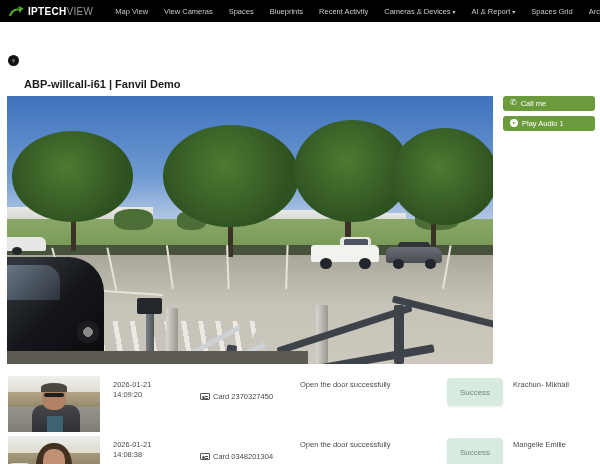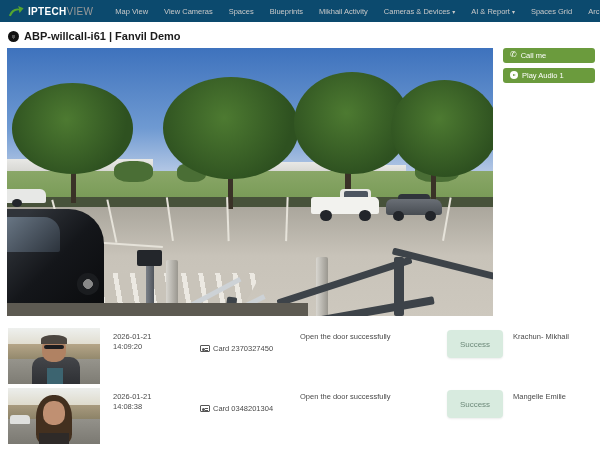--- a/index.html
+++ b/index.html
@@ -1,33 +1,33 @@
 <!DOCTYPE html>
 <html><head>
 <meta charset="utf-8">
 <style>
   * { margin:0; padding:0; box-sizing:border-box; }
   html,body { width:600px; height:464px; background:#fff; overflow:hidden;
     font-family:"Liberation Sans", sans-serif; }
 
   
-  .navbar { height:22px; background:#0c4a6e; display:flex; align-items:center; padding:0 8px; }
+  .navbar { height:22px; background:#000000; display:flex; align-items:center; padding:0 8px; }
   .brand { display:flex; align-items:center; margin-right:14px; }
   .brand svg { margin-right:4px; }
   .brand-bold { color:#fff; font-weight:bold; font-size:10px; letter-spacing:.3px; }
   .brand-light { color:#9a9a9a; font-weight:normal; font-size:10px; letter-spacing:.3px; }
   .nav-items { display:flex; align-items:center; flex:1; }
   .nav-item { color:#c9c9c9; font-size:7.5px; padding:0 8px; cursor:pointer; white-space:nowrap; }
   .nav-item .caret { font-size:6px; margin-left:2px; color:#c9c9c9; }
   .avatar { width:14px; height:14px; position:relative; margin-left:auto; cursor:pointer; }
 
   
   .titlebar { display:flex; align-items:center; padding:8px 8px 6px 8px; }
   .cam-dot { width:11px; height:11px; border-radius:50%; background:radial-gradient(circle at 50% 50%, #555 0 2px, #111 2px); margin-right:5px; }
-  .page-title { font-size:11px; font-weight:bold; color:#1b1b1b; }
+  .page-title { font-size:11px; font-weight:bold; color:#1b1b1b;margin-top:48px; }
 
   
   .main { display:flex; padding:0 5px 0 7px; }
   .video { position:relative; width:486px; height:268px; overflow:hidden; background:#b9b3a9; flex:none; }
   .actions { width:94px; margin-left:10px; display:flex; flex-direction:column; gap:5.5px; }
   .btn { height:14.5px; background:#6b9b3d; border:none; border-radius:3px; color:#fff;
     font-size:7.5px; font-family:"Liberation Sans",sans-serif; display:flex; align-items:center;
     padding:0 0 0 7px; cursor:pointer; text-align:left; }
   .btn .bicon { margin-right:4px; display:inline-flex; align-items:center; }
   .door-i { width:6px; height:8px; border:1px solid #fff; border-radius:1px; position:relative; }
@@ -108,21 +108,21 @@
       <path fill="#55a630" d="M1 13 Q5 3 14 4.5 L12.5 1 L19.5 4 L14.5 10 L13.5 6.5 Q7 6 3.5 14 Z"></path>
     </svg>
     <span class="brand-bold">IPTECH</span>
       <span class="brand-light">VIEW</span>
   </div>
   <div class="nav-items">
     <span class="nav-item">Map View</span>
     <span class="nav-item">View Cameras</span>
     <span class="nav-item">Spaces</span>
     <span class="nav-item">Blueprints</span>
-    <span class="nav-item">Mikhail Activity</span>
+    <span class="nav-item">Recent Activity</span>
     <span class="nav-item"><span>Cameras &amp; Devices</span><span class="caret">▾</span></span>
     <span class="nav-item"><span>AI &amp; Report</span><span class="caret">▾</span></span>
     <span class="nav-item">Spaces Grid</span>
     <span class="nav-item">Archive View</span>
   </div>
   <div class="avatar">
     
     
   </div>
 </div>

